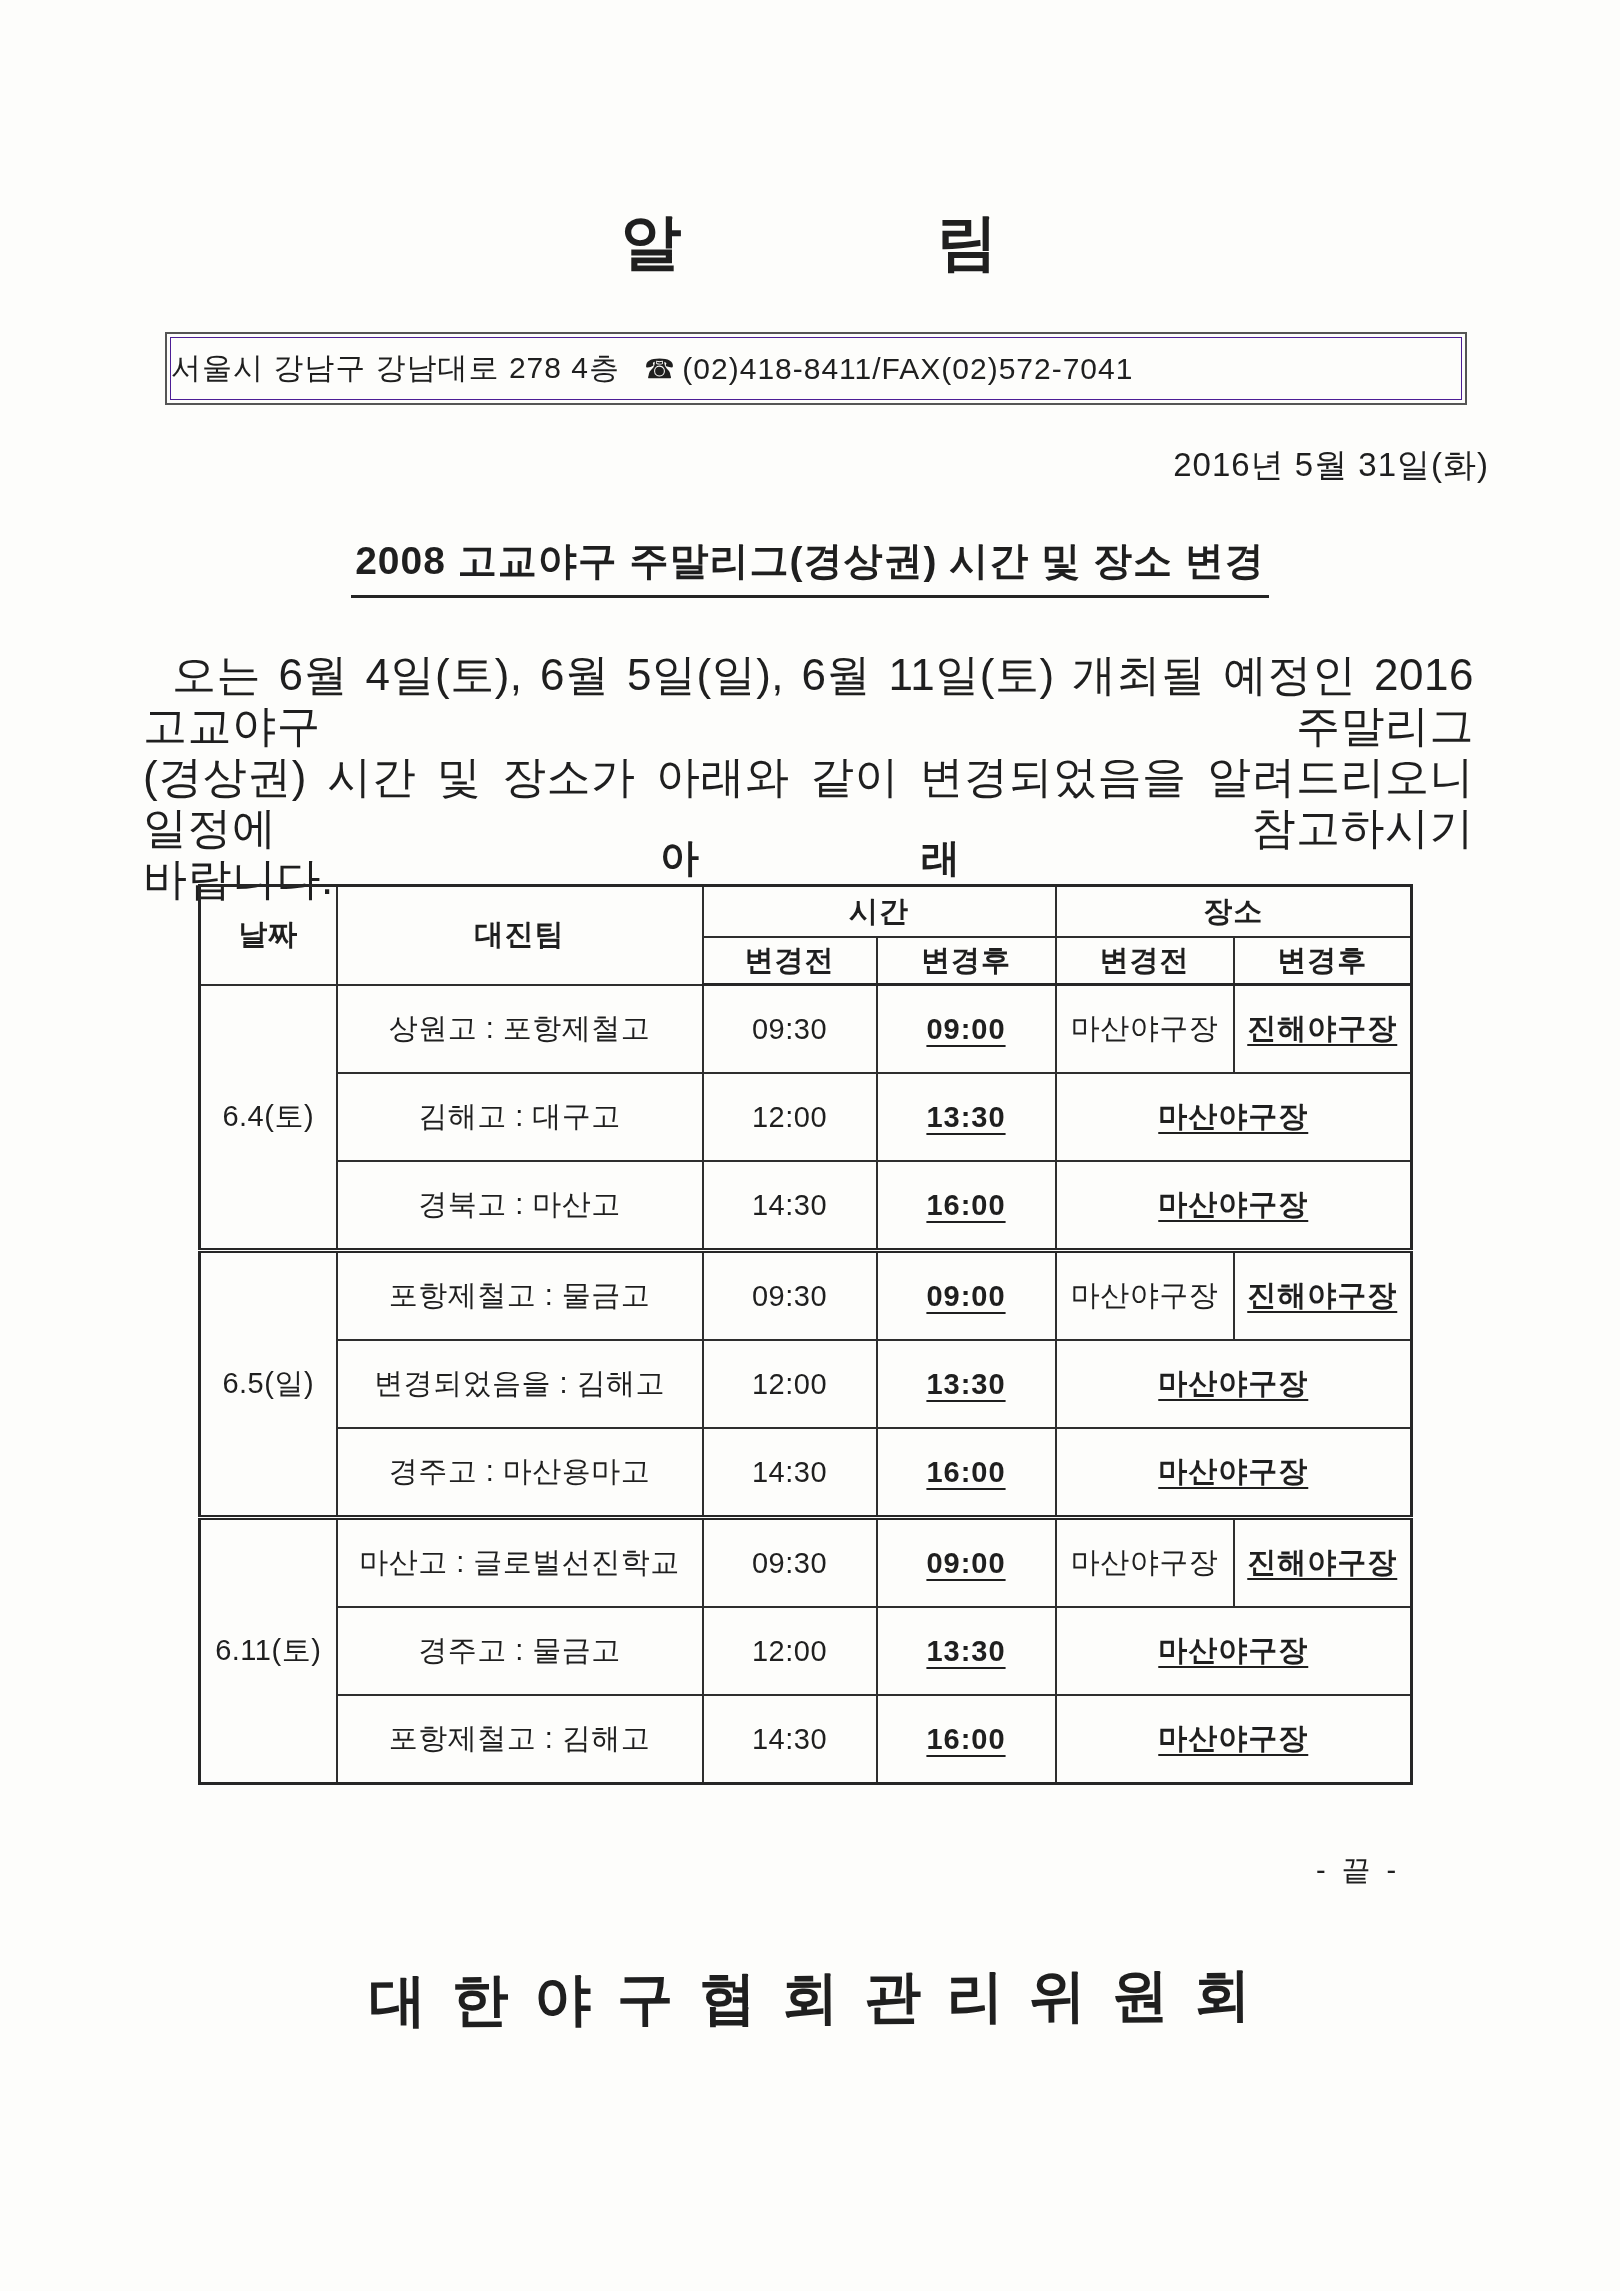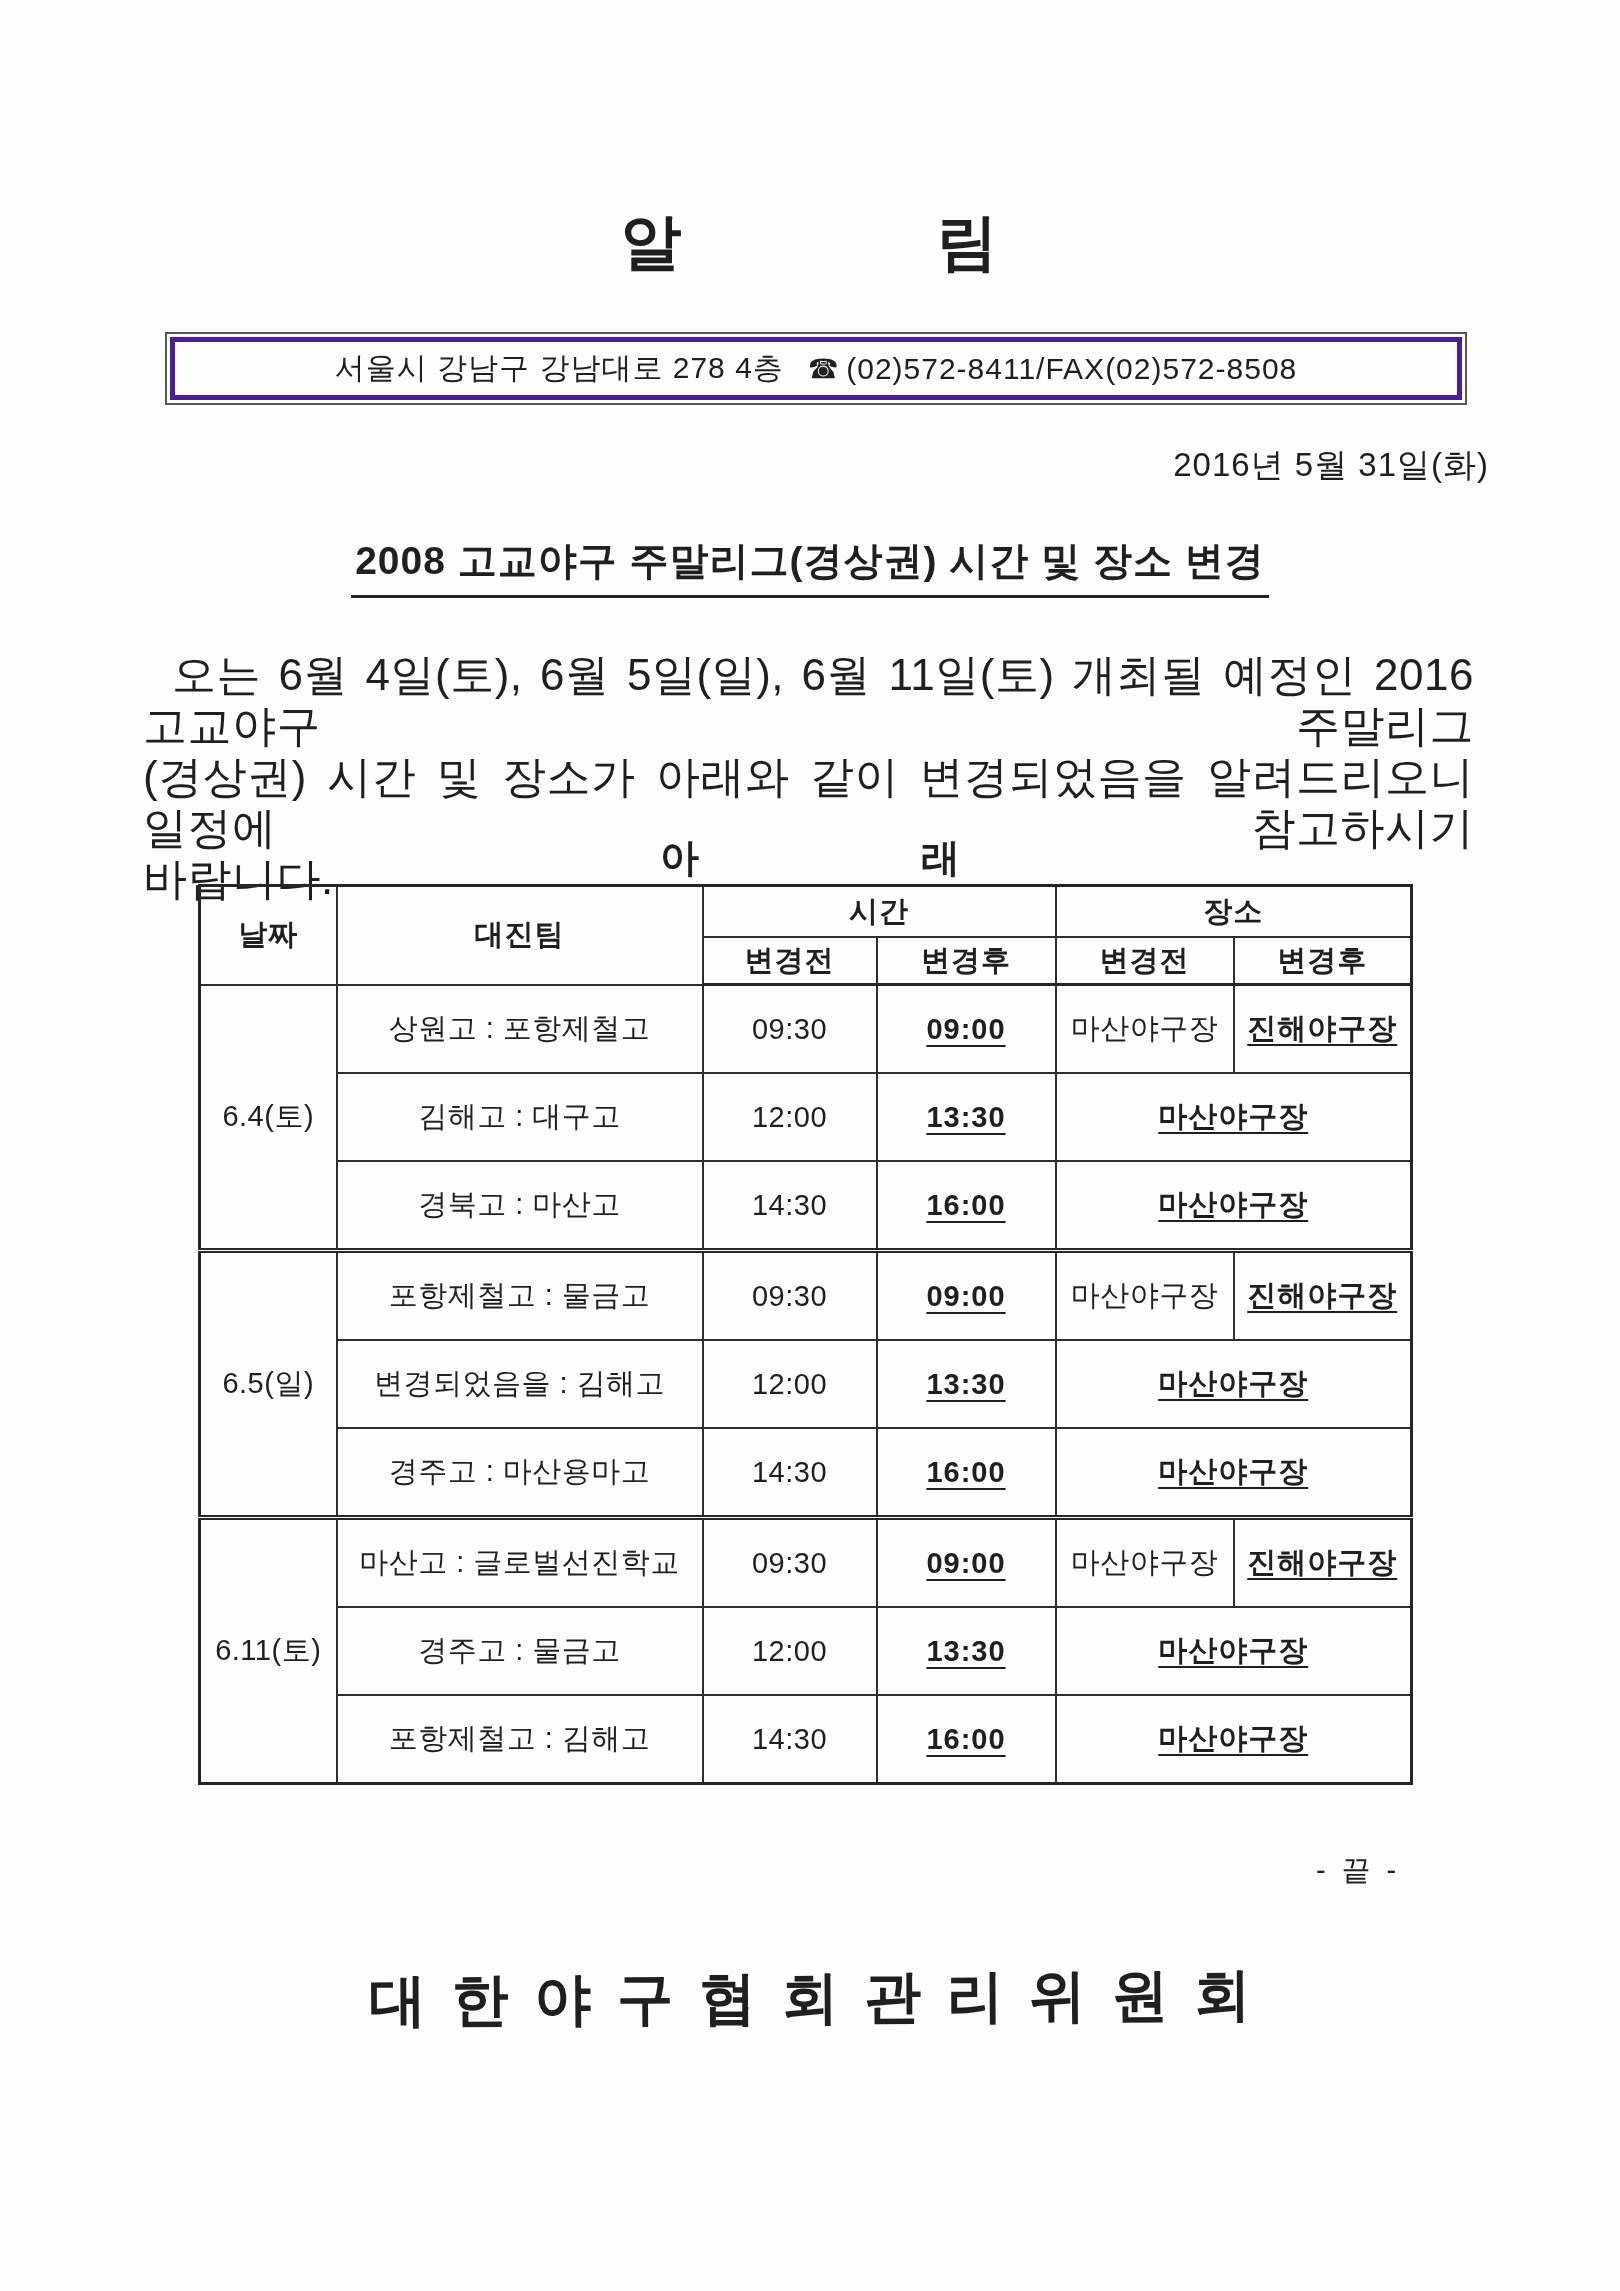--- a/index.html
+++ b/index.html
@@ -26,23 +26,23 @@
   .address-box {
     position: absolute;
     top: 332px; left: 165px;
     width: 1302px; height: 73px;
     border: 2px solid #555;
     box-sizing: border-box;
     padding: 2.9px;
   }
   .address-inner {
     width: 100%; height: 100%;
-    border: 5px solid #4c1d95;
+    border: 1px solid #4c1d95;
     box-sizing: border-box;
-    display: flex; align-items: center; justify-content: center;
+    display: flex; align-items: center; justify-content: flex-start;
     font-size: 30px; letter-spacing: 1px;
   }
   .phone-glyph { margin: 0 5.9px 0 23.5px; font-size: 32px; }
 
   
   .date-line {
     position: absolute;
     top: 443px; right: 131px;
     font-size: 33px; letter-spacing: 1px;
   }
@@ -129,21 +129,21 @@
 
   <div class="title-row">
     <span>알</span>
     <span>림</span>
   </div>
 
   <div class="address-box">
     <div class="address-inner">
       <span>서울시 강남구 강남대로 278 4층</span>
       <span class="phone-glyph">☎</span>
-      <span>(02)572-8411/FAX(02)572-8508</span>
+      <span>(02)418-8411/FAX(02)572-7041</span>
     </div>
   </div>
 
   <div class="date-line">2016년 5월 31일(화)</div>
 
   <div class="heading">
     <span class="heading-text">2008 고교야구 주말리그(경상권) 시간 및 장소 변경</span>
   </div>
 
   <div class="para">

